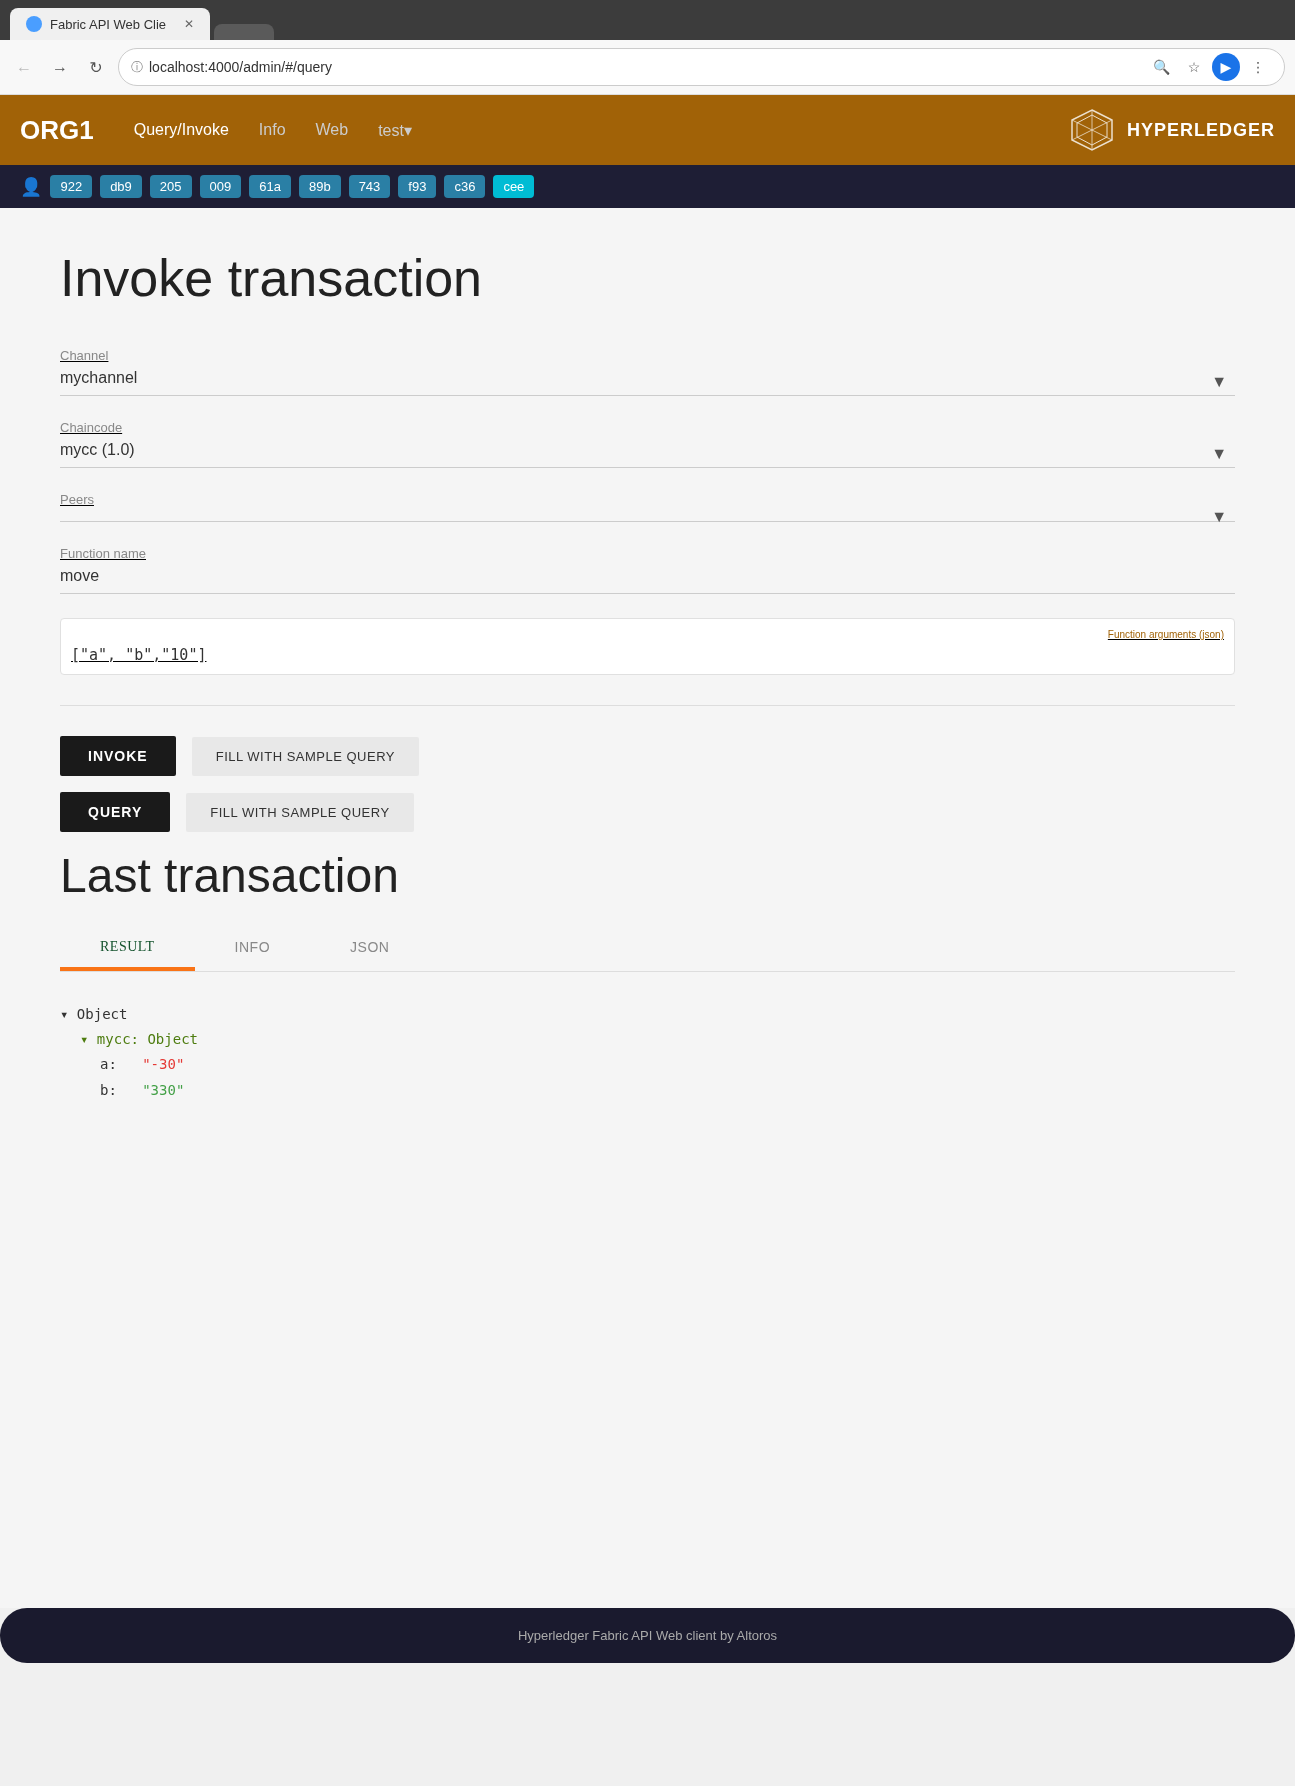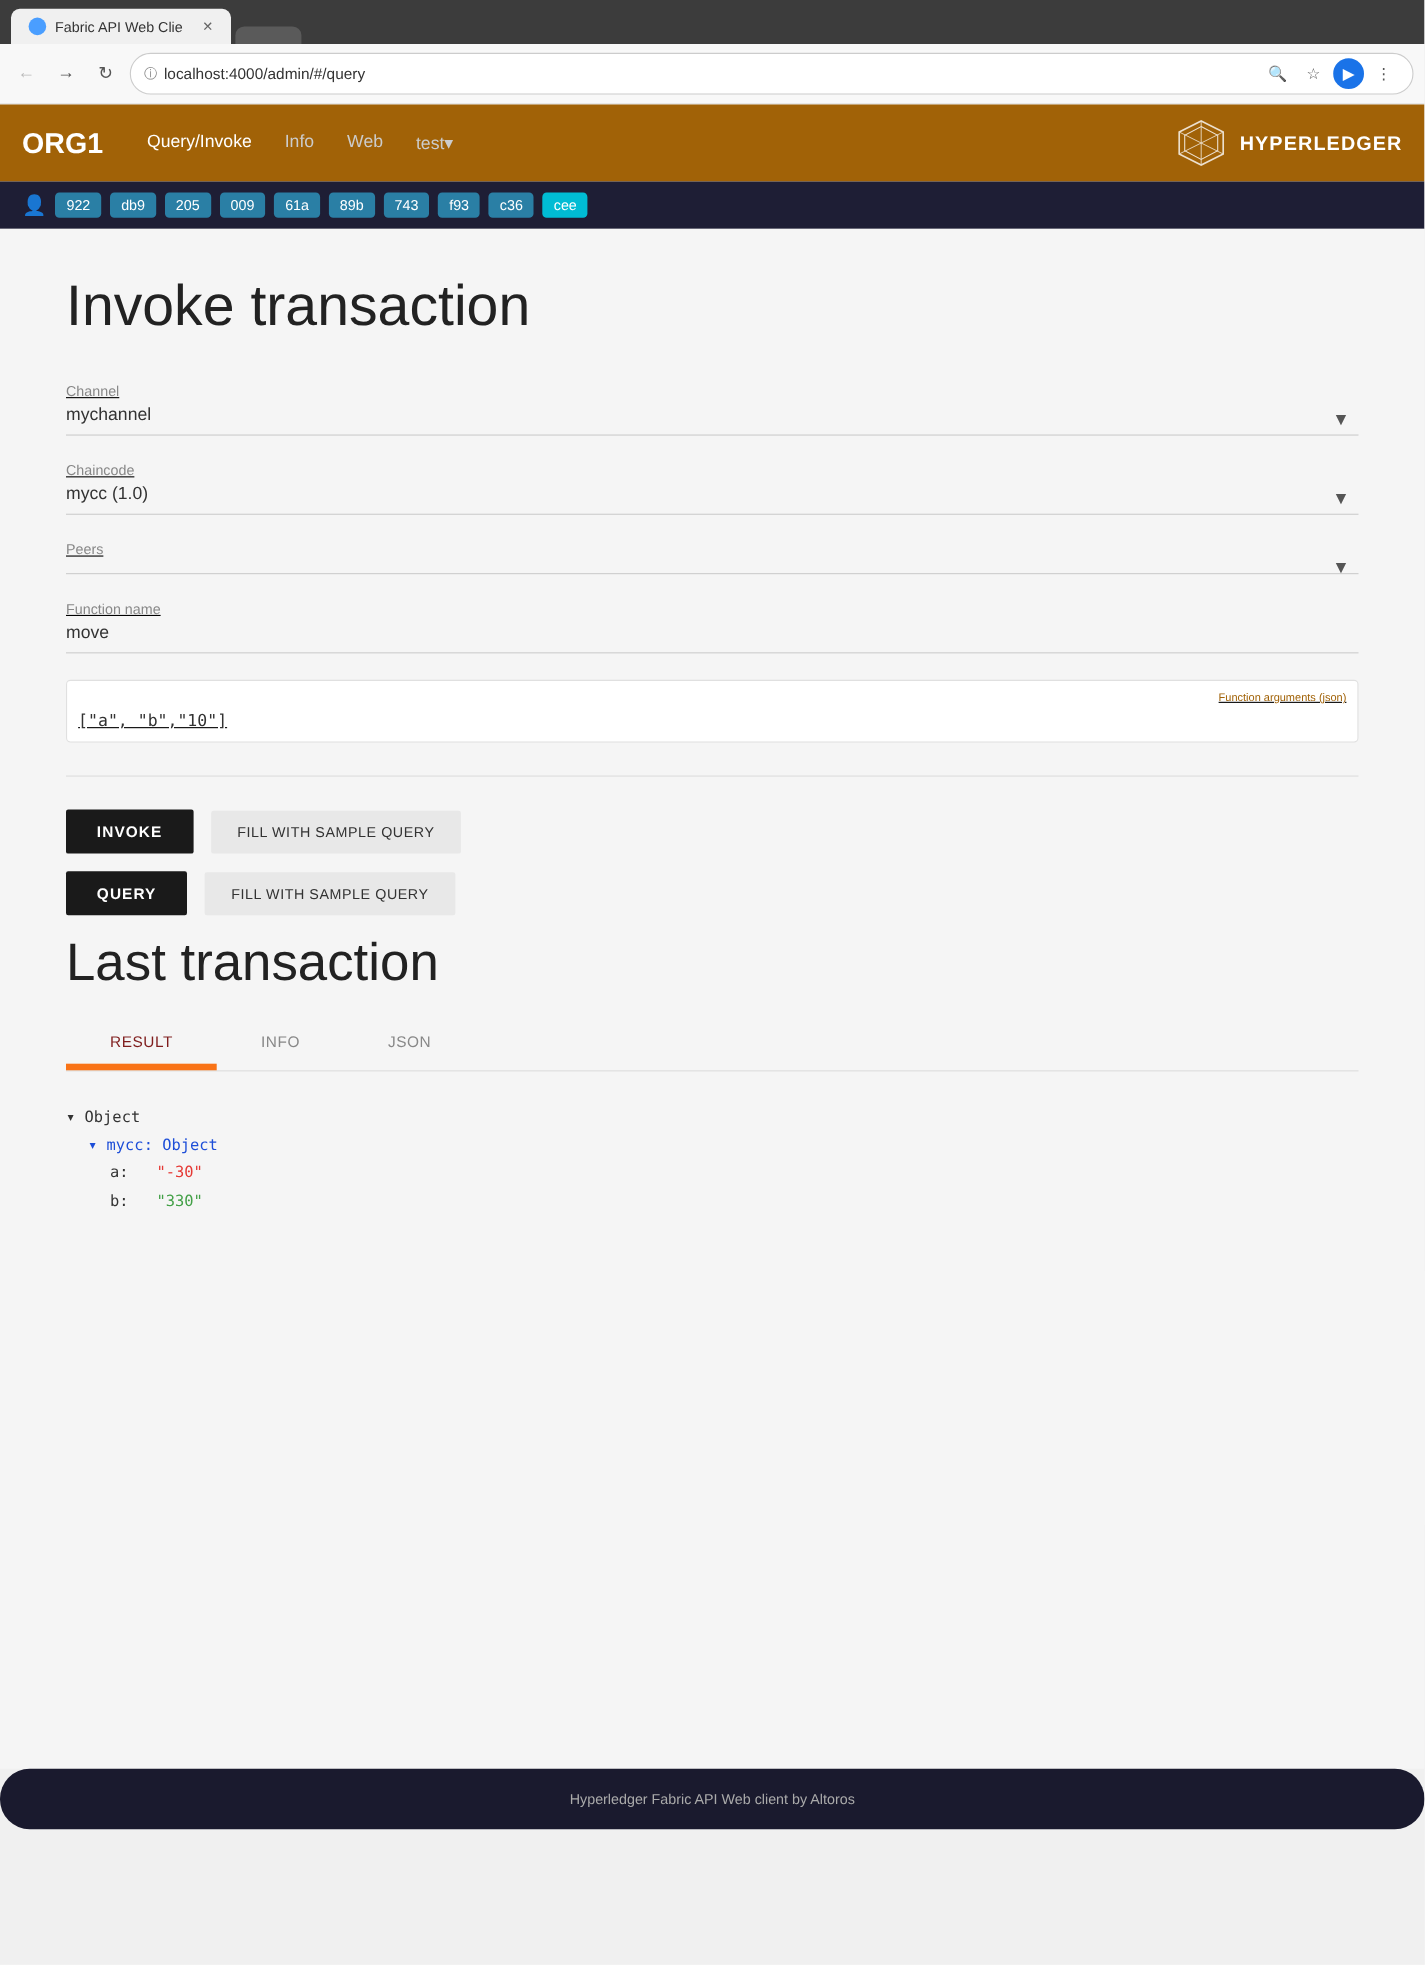--- a/index.html
+++ b/index.html
@@ -293,31 +293,32 @@
       margin-bottom: 20px;
     }
     .tx-tab {
       padding: 12px 40px;
       font-size: 14px;
       color: #888;
       cursor: pointer;
       letter-spacing: 0.5px;
     }
     .tx-tab.active {
-      color: #7f1d1d;
-      border-bottom: 6px solid #f97316;
+      color: #14532d;
+      border-bottom: 4px solid #f97316;
+      font-family: Liberation Serif, serif;
     }
     .tx-result {
       font-family: monospace;
       font-size: 14px;
       line-height: 1.8;
       padding: 10px 0;
     }
     .tx-result .key { color: #333; }
-    .tx-result .obj-key { color: #1d4ed8; }
+    .tx-result .obj-key { color: #4d7c0f; }
     .tx-result .val-negative { color: #e53935; }
     .tx-result .val-positive { color: #43a047; }
     .tx-result .indent1 { margin-left: 20px; }
     .tx-result .indent2 { margin-left: 40px; }
 
     
     .app-footer {
       background: #1a1a2e;
       color: #aaa;
       text-align: center;

